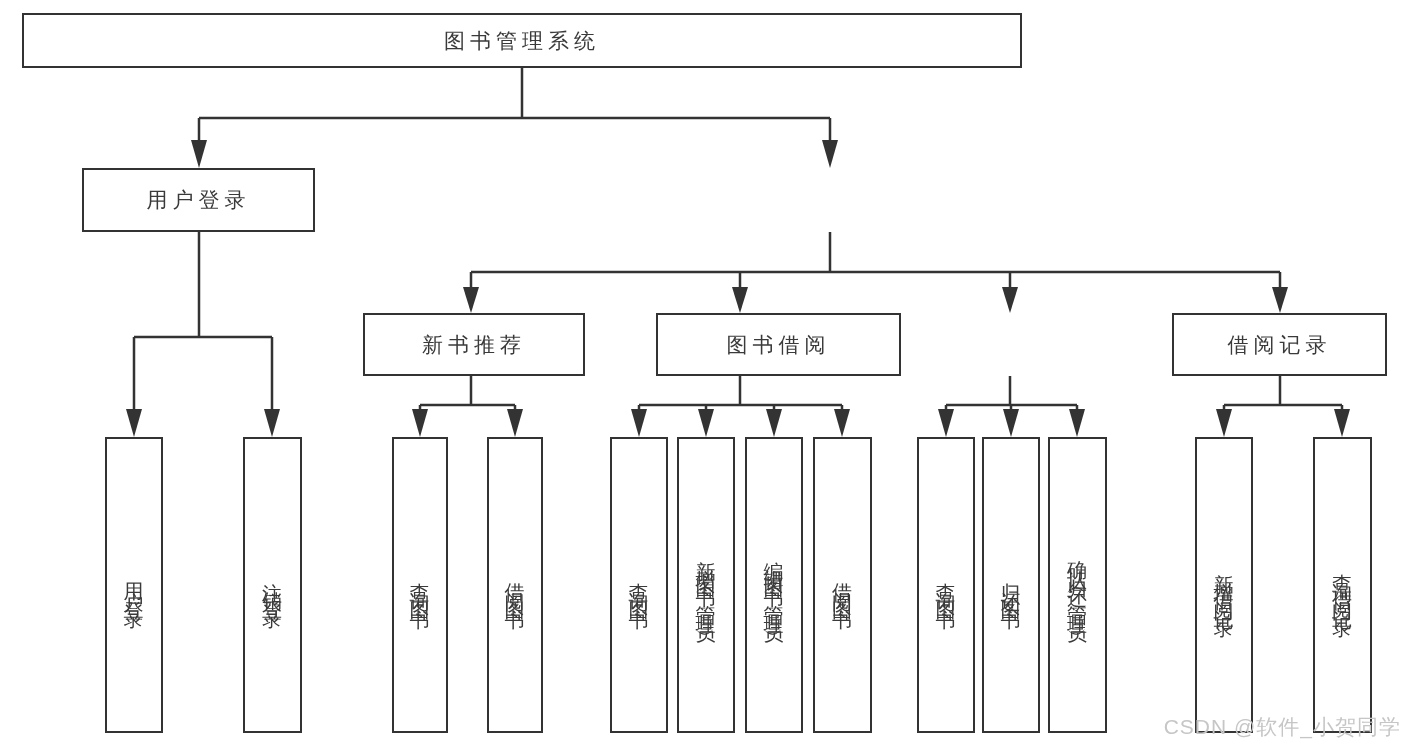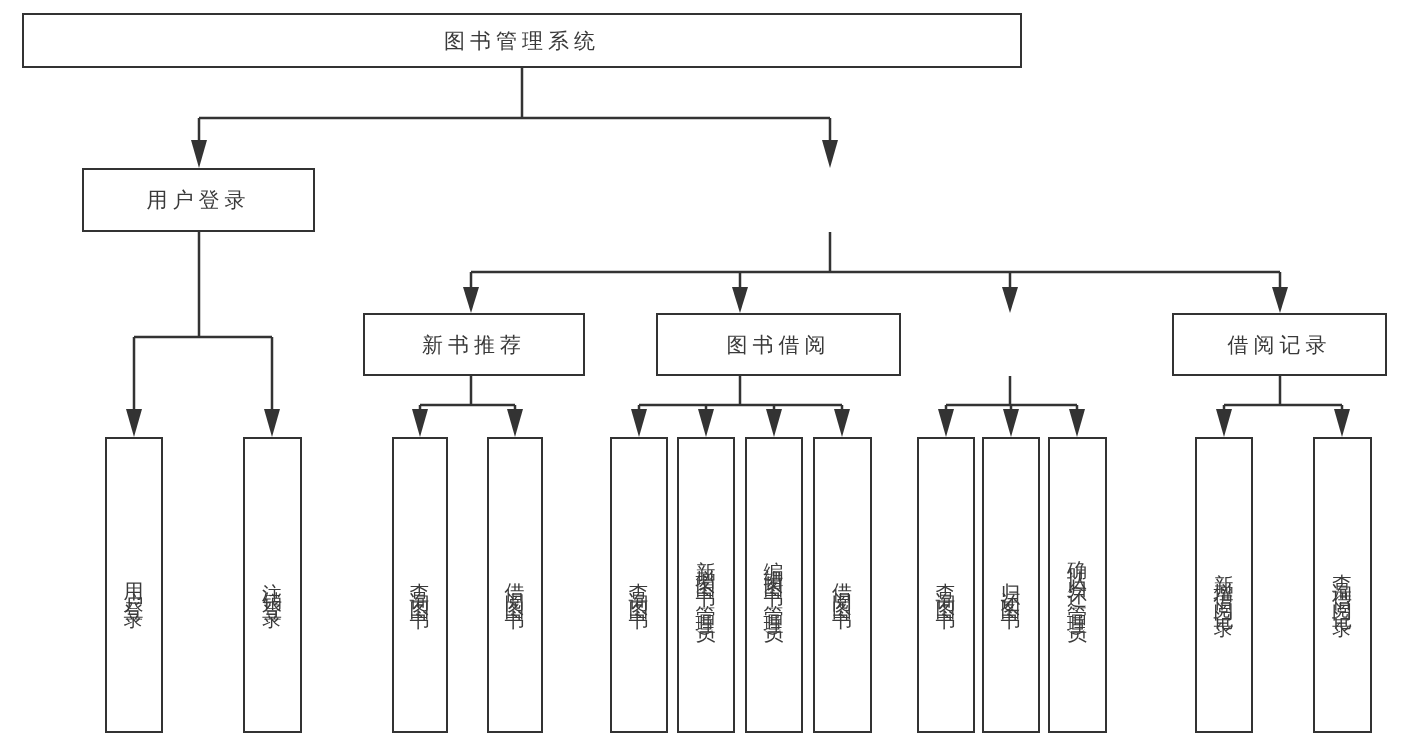--- a/index.html
+++ b/index.html
@@ -158,14 +158,15 @@
     <span>确认归还（管理员）</span>
   </div>
 
   <div class="vbox" style="left:1195px;width:58px;">
     <span>新增借阅记录</span>
   </div>
   <div class="vbox" style="left:1313px;width:59px;">
     <span>查询借阅记录</span>
   </div>
 
+  <div class="watermark">CSDN @软件_小贺同学</div>
 
 </div>
 
 </body></html>

